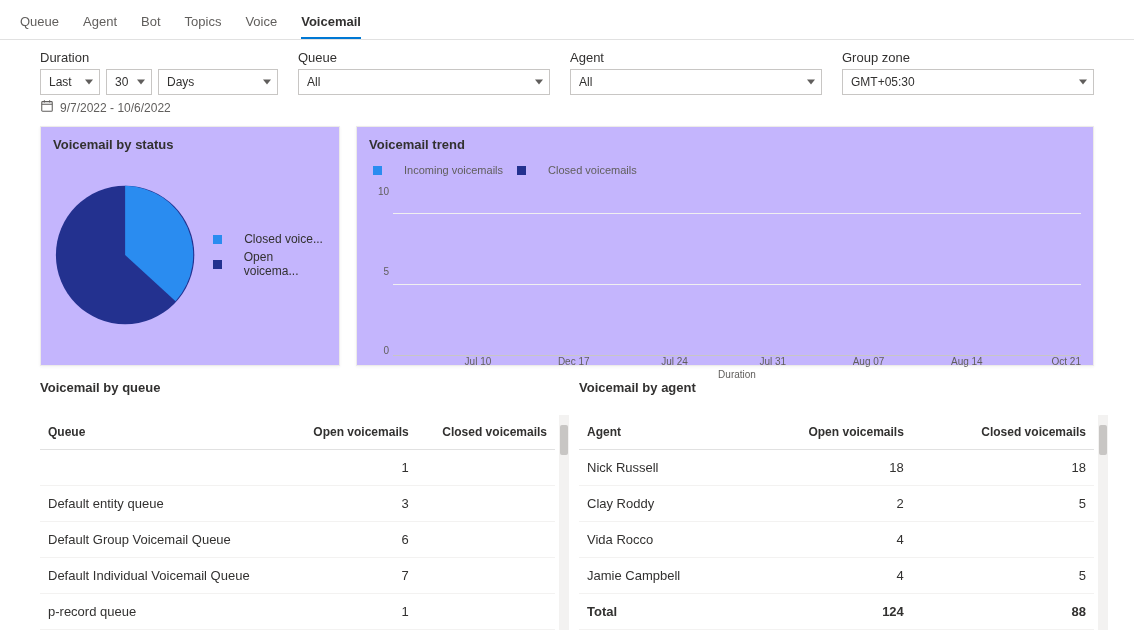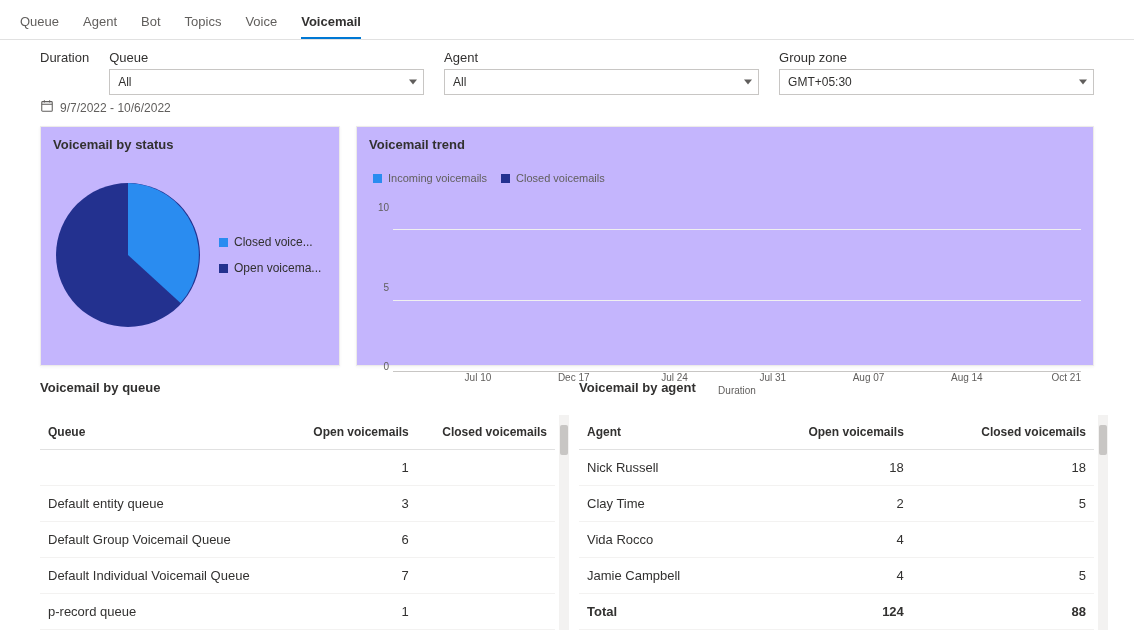--- a/index.html
+++ b/index.html
@@ -20,21 +20,21 @@
 .daterange { display:flex; align-items:center; gap:6px; padding: 4px 40px 10px 40px; color:#605e5c; font-size:12px; }
 .cal-icon svg { width:14px; height:14px; }
 .dash { display:flex; gap:16px; padding: 0 40px 14px 40px; }
 .card { background:#c4b5fd; border:1px solid #edebe9; box-shadow: 0 1px 3px rgba(0,0,0,0.05); padding:10px 12px; }
 .card-title { font-size:13px; font-weight:600; margin-bottom:8px; }
 .status-card { width:330px; height:240px; }
 .trend-card { flex:1; height:240px; }
 .pie-wrap { display:flex; align-items:center; gap:16px; height:190px; }
 .pie { width:150px; height:150px; }
 .legend { font-size:12px; }
-.legend-row { display:flex; align-items:center; gap:6px; margin:12px 0; }
+.legend-row { display:flex; align-items:center; gap:22px; margin:4px 0; }
 .swatch { width:9px; height:9px; display:inline-block; }
 .sw-lt { background:#2a8cf0; }
 .sw-dk { background:#23318f; }
 .chart-legend { display:flex; gap:14px; font-size:11px; color:#605e5c; margin:4px 0 6px 4px; }
 .chart-area { position:relative; height:170px; display:flex; }
 .yaxis { width:24px; display:flex; flex-direction:column; justify-content:space-between; font-size:10px; color:#605e5c; align-items:flex-end; padding-right:4px; padding-bottom:0; }
 .bars { flex:1; display:flex; align-items:flex-end; gap:2px; border-bottom:1px solid #c8c6c4; position:relative; }
 .grid-line { position:absolute; left:0; right:0; border-top:1px solid #f0f0f0; }
 .day { display:flex; gap:1px; align-items:flex-end; flex:1; }
 .bar { width:6px; }
@@ -63,20 +63,25 @@
     <div class="tab">Agent</div>
     <div class="tab">Bot</div>
     <div class="tab">Topics</div>
     <div class="tab">Voice</div>
     <div class="tab active">Voicemail</div>
   </div>
 
 <div class="filters">
   <div class="filter-group">
     <div class="filter-label">Duration</div>
+    <div class="filter-row">
+      <div class="select w60">Last</div>
+      <div class="select w50">30</div>
+      <div class="select w110">Days</div>
+    </div>
   </div>
   <div class="filter-group" style="flex:1">
     <div class="filter-label">Queue</div>
     <div class="select w240" style="width:100%">All</div>
   </div>
   <div class="filter-group" style="flex:1">
     <div class="filter-label">Agent</div>
     <div class="select w240" style="width:100%">All</div>
   </div>
   <div class="filter-group" style="flex:1">
@@ -395,21 +400,21 @@
           <th class="num">Closed voicemails</th>
         </tr>
           </thead>
         <tbody id="arows">
             <tr>
               <td>Nick Russell</td>
               <td class="num">18</td>
               <td class="num">18</td>
             </tr>
             <tr>
-              <td>Clay Time</td>
+              <td>Clay Roddy</td>
               <td class="num">2</td>
               <td class="num">5</td>
             </tr>
             <tr>
               <td>Vida Rocco</td>
               <td class="num">4</td>
               <td class="num"></td>
             </tr>
             <tr>
               <td>Jamie Campbell</td>

